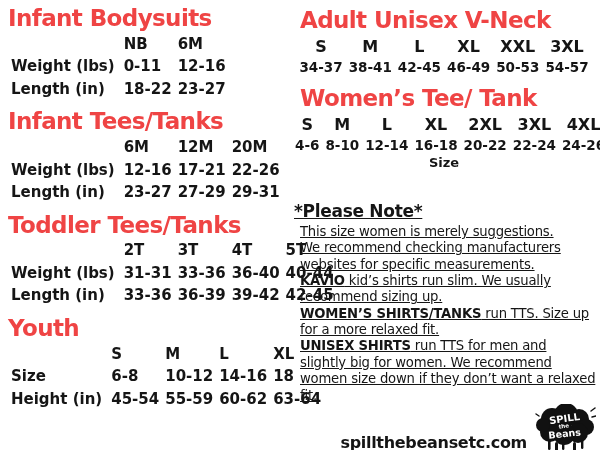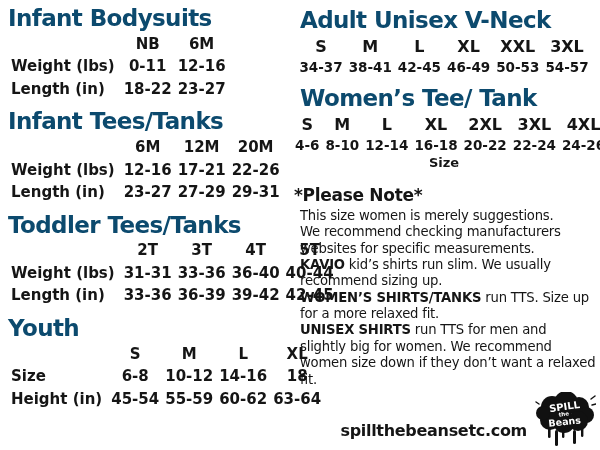--- a/index.html
+++ b/index.html
@@ -9,38 +9,38 @@
     font-family:"DejaVu Sans", sans-serif;
     color:#151515;
     overflow:hidden;
   }
   .page { display:flex; width:600px; height:450px; }
   .col-left  { width:288px; padding:6px 0 0 8px; }
   .col-right { width:312px; padding:8px 4px 0 4px; display:flex; flex-direction:column; }
 
   .section { margin-bottom:9px; }
   .section-title {
-    font-size:23px; font-weight:bold; color:#0c4a6e;
+    font-size:23px; font-weight:bold; color:#ef4444;
     letter-spacing:-0.6px; line-height:1.12; white-space:nowrap;
   }
   .col-right .section-title { padding-left:8px; }
 
   table.stable { border-collapse:collapse; font-weight:bold; margin-top:1px; }
   .stable th, .stable td {
-    text-align:center; font-size:15px; line-height:1.5;
+    text-align:left; font-size:15px; line-height:1.5;
     padding:0 3px; white-space:nowrap;
   }
   .stable .lbl { text-align:left; font-size:15px; padding-right:6px; min-width:92px; }
 
   table.rtable { border-collapse:collapse; font-weight:bold; margin:2px auto 0 auto; }
   .rtable th { font-size:16px; padding:0 6px; line-height:1.4; white-space:nowrap; }
   .rtable td { font-size:13.5px; padding:0 3px; line-height:1.4; white-space:nowrap; text-align:center; }
   .measure-label { text-align:center; font-weight:bold; font-size:13px; line-height:1.3; }
 
-  .note-block { padding-left:2px; margin-top:4px; }
+  .note-block { padding-left:2px; margin-top:20px;text-decoration:underline; }
   .note-title { font-size:17px; font-weight:bold; letter-spacing:-0.3px; margin-bottom:3px; }
   .note-line  { font-size:13.2px; line-height:1.24; letter-spacing:-0.2px; padding-left:6px; font-weight:500; }
   .note-bold  { font-weight:800; }
 
   .footer-row {
     margin-top:auto; display:flex; justify-content:flex-end;
     align-items:center; gap:7px; padding:0 0 0 0;
   }
   .website { font-weight:bold; font-size:16px; letter-spacing:-0.3px;margin-top:19px; }
   .logo { width:62px; height:58px; flex:0 0 auto; }

